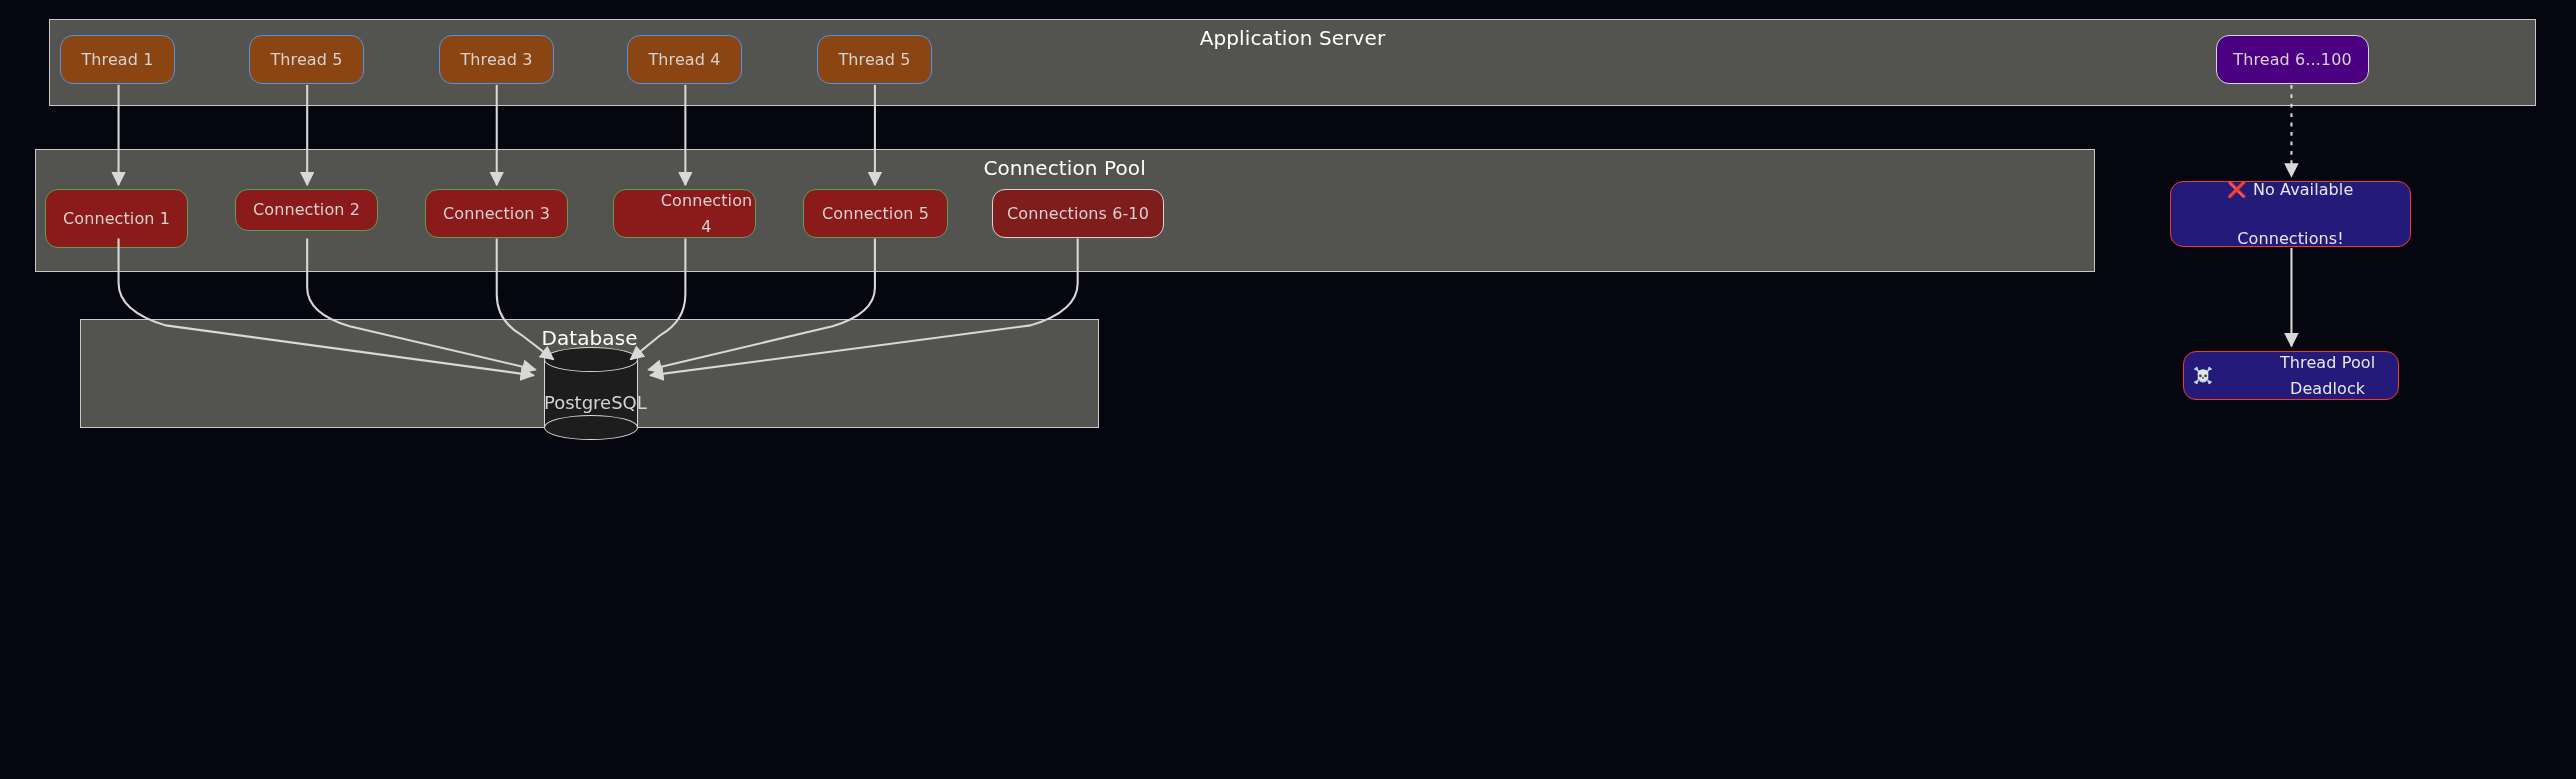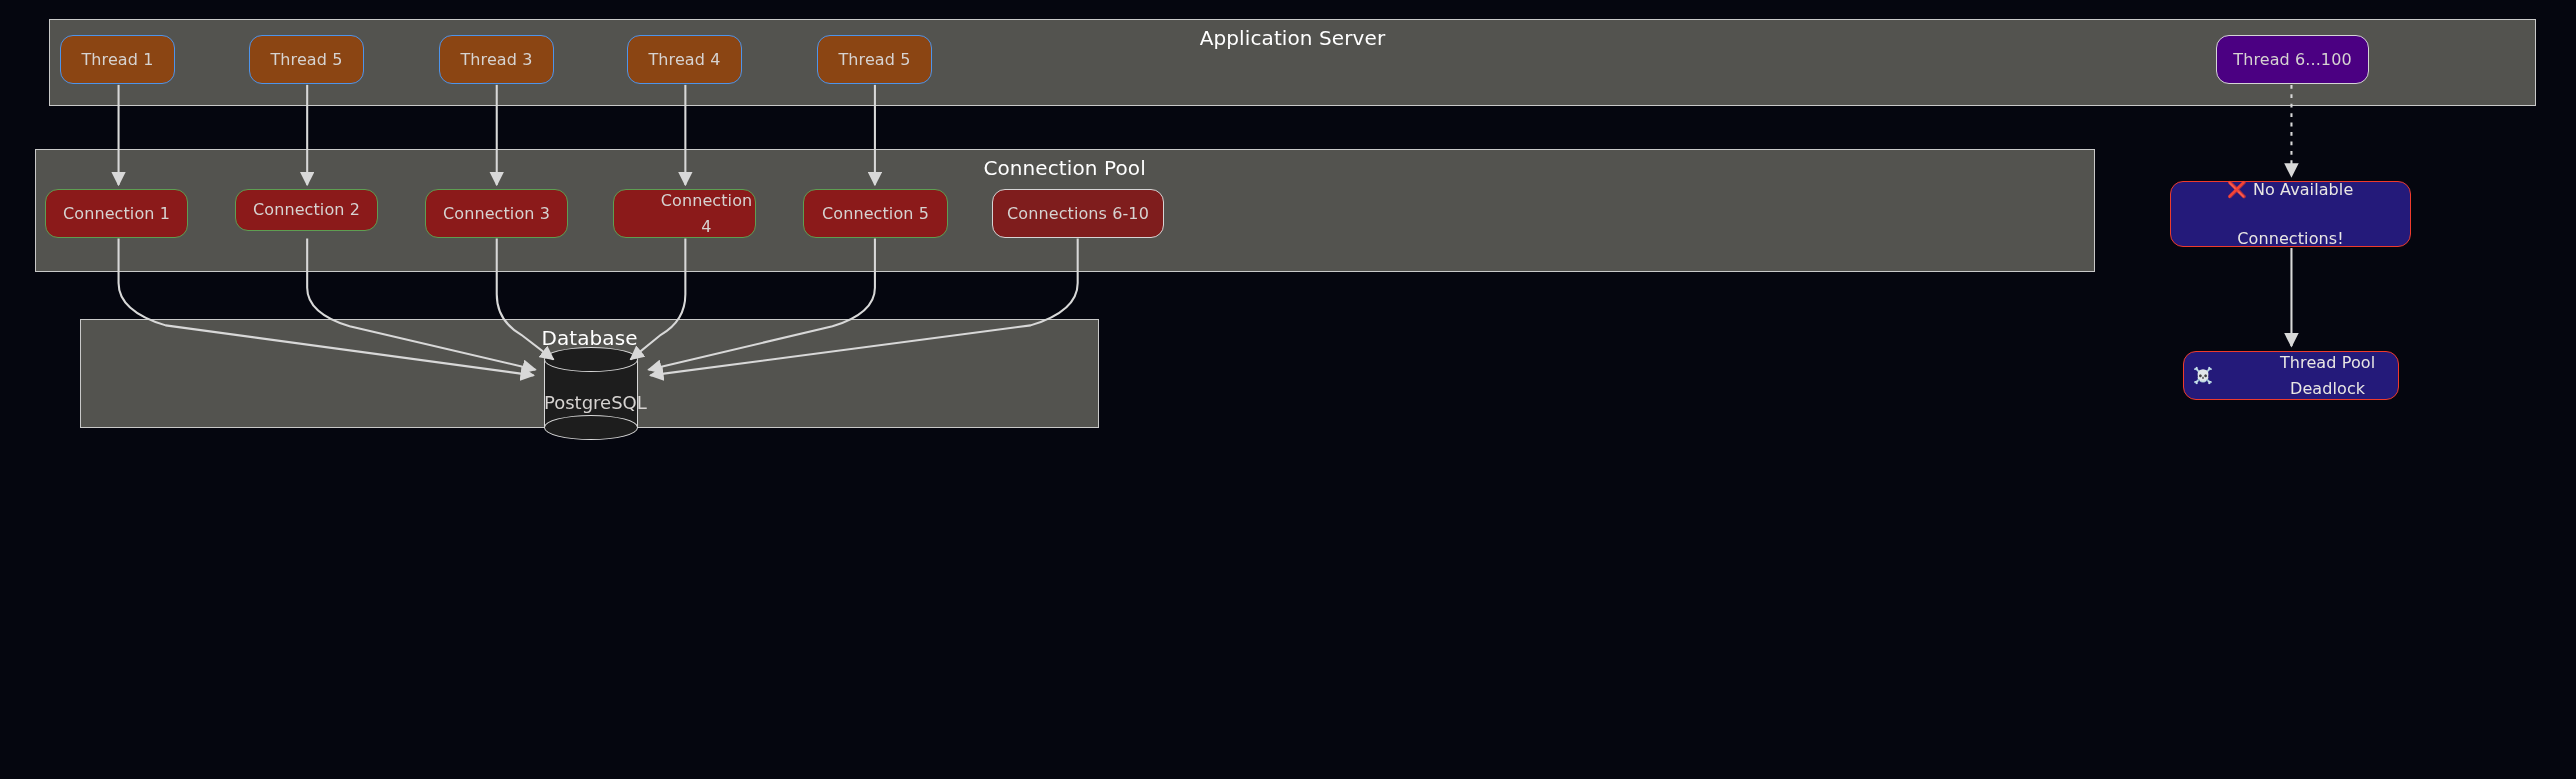--- a/index.html
+++ b/index.html
@@ -163,21 +163,21 @@
     <span>Thread 4</span>
   </div>
   <div class="node thread" style="left:817px; top:35px; width:115px; height:49px;">
     <span>Thread 5</span>
   </div>
 
   <div class="node thread-starved" style="left:2216px; top:35px; width:153px; height:49px;">
     <span>Thread 6...100</span>
   </div>
 
-  <div class="node conn" style="left:45px; top:189px; width:143px; height:49px;">
+  <div class="node conn" style="left:45px; top:189px; width:143px; height:59px;">
     <span>Connection 1</span>
   </div>
   <div class="node conn" style="left:235px; top:189px; width:143px; height:42px;">
     <span>Connection 2</span>
   </div>
   <div class="node conn" style="left:425px; top:189px; width:143px; height:49px;">
     <span>Connection 3</span>
   </div>
   <div class="node conn" style="left:613px; top:189px; width:143px; height:49px;padding-left:44px;">
     <span>Connection 4</span>

